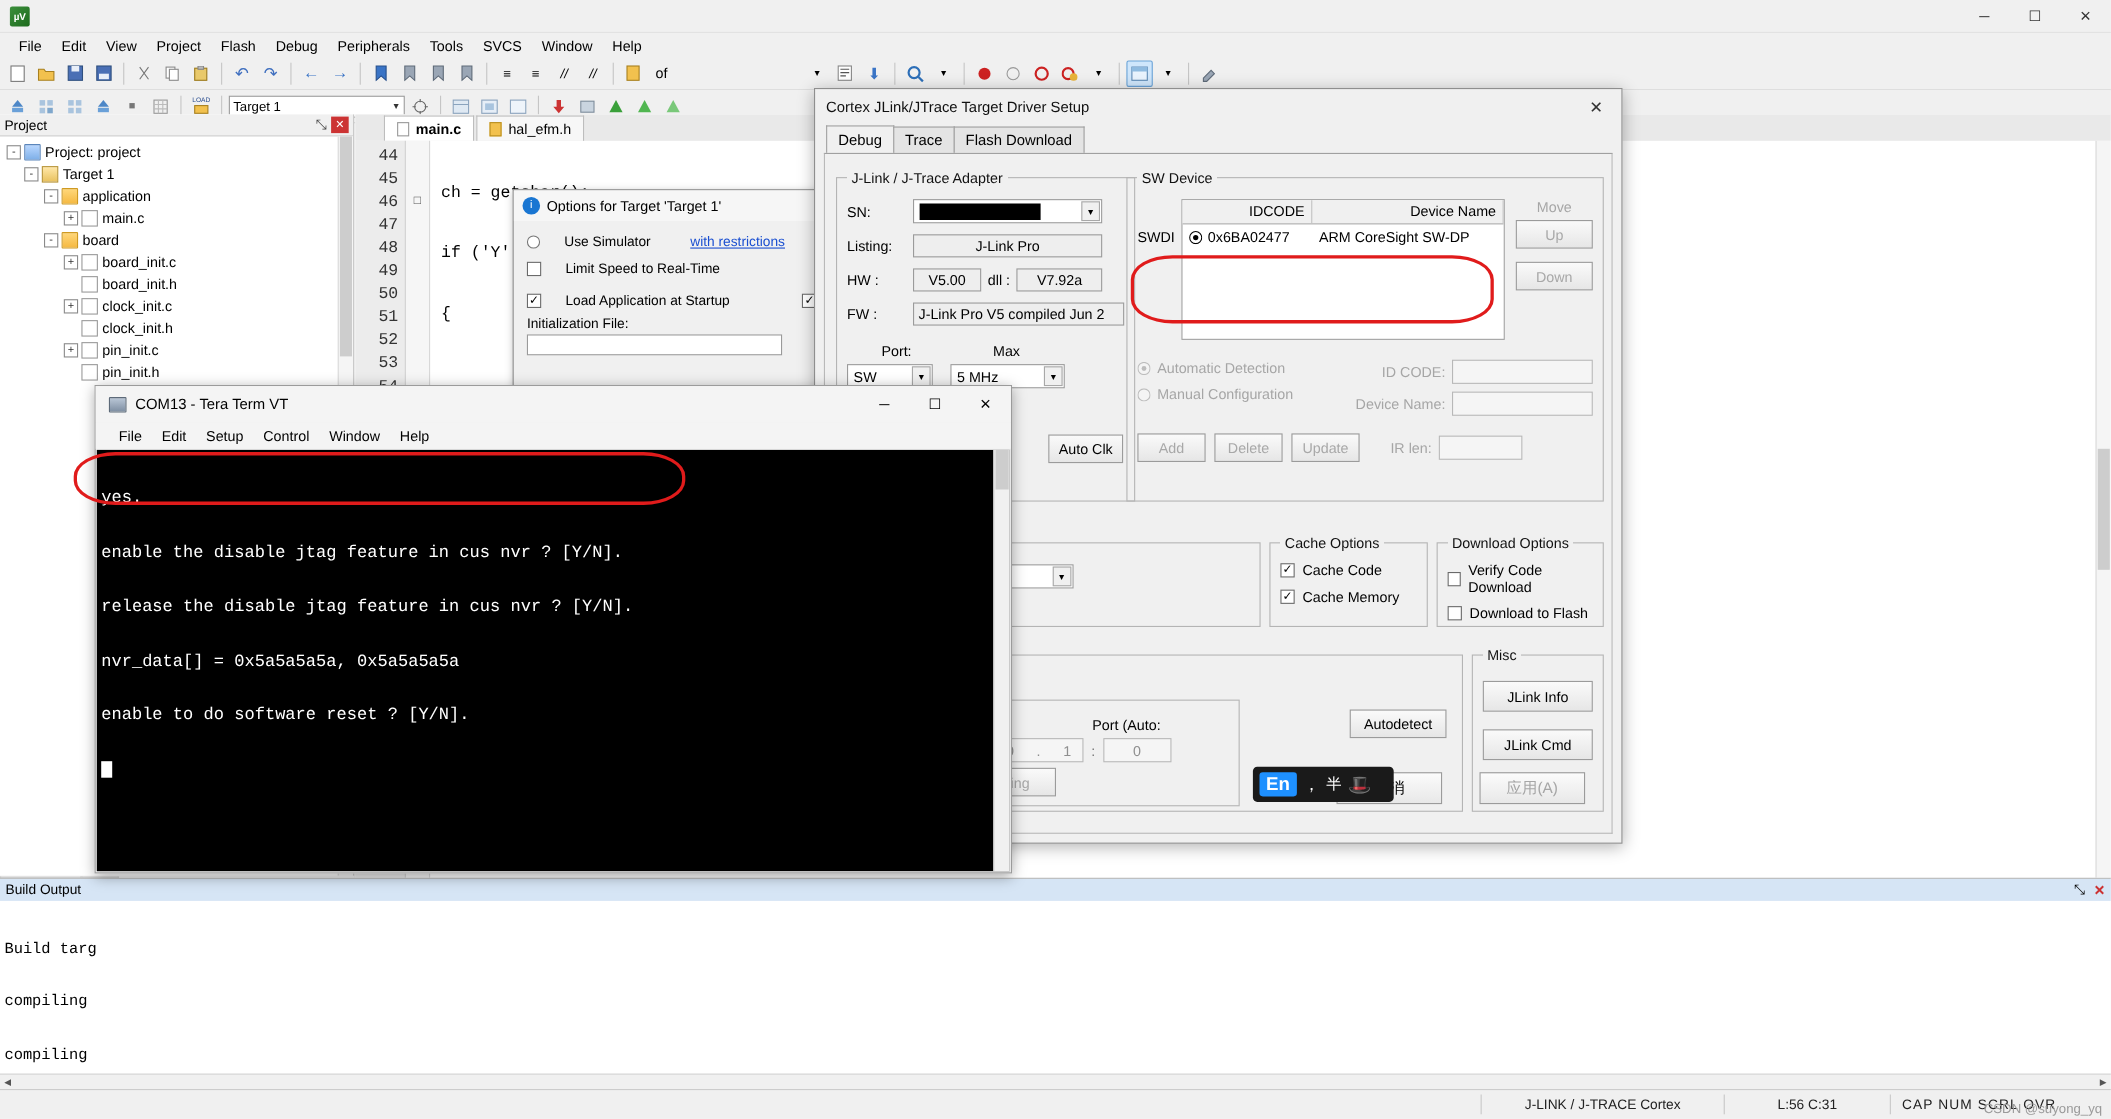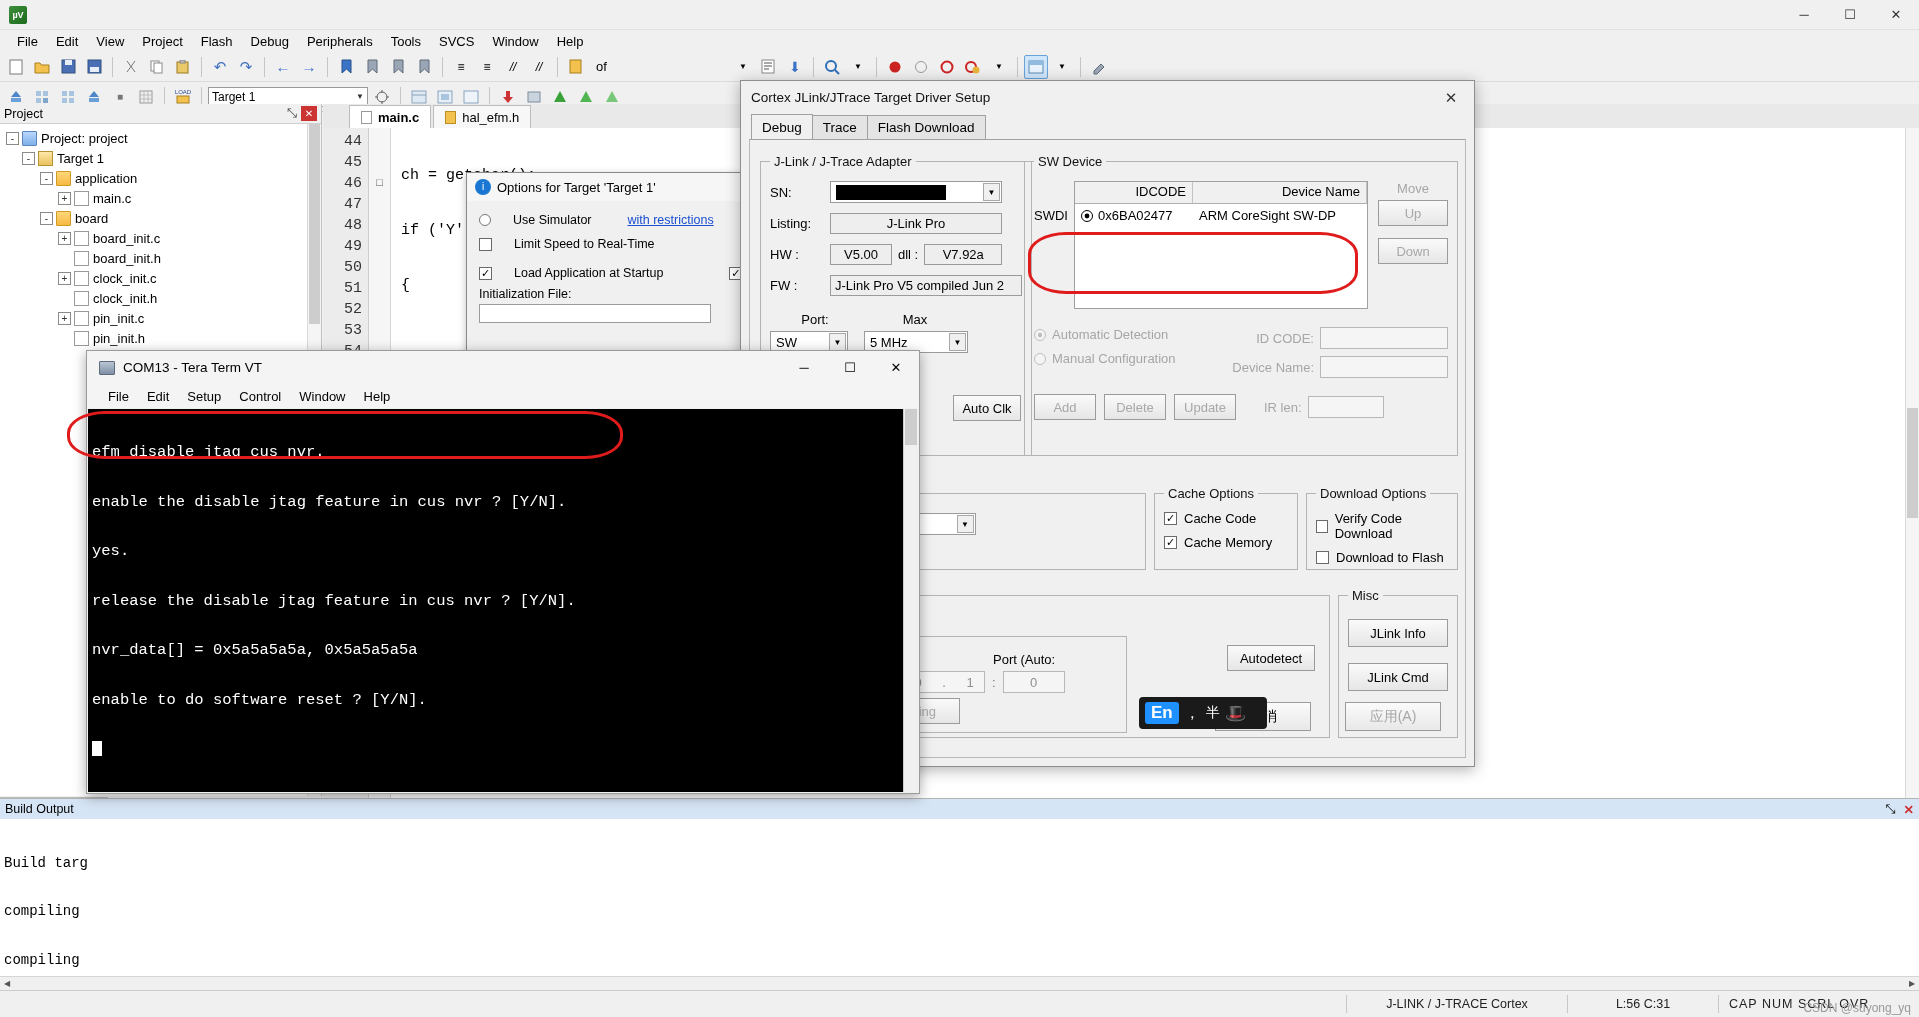--- a/index.html
+++ b/index.html
@@ -849,23 +849,22 @@
     </div>
     <div class="mb">
       <span>File</span>
       <span>Edit</span>
       <span>Setup</span>
       <span>Control</span>
       <span>Window</span>
       <span>Help</span>
     </div>
     <div class="scr">
-      <div>efm_disable_jtag_cus_nvr.</div>
+      <div>yes.</div>
       <div>enable the disable jtag feature in cus nvr ? [Y/N].</div>
-      <div>yes.</div>
       <div>release the disable jtag feature in cus nvr ? [Y/N].</div>
       <div>nvr_data[] = 0x5a5a5a5a, 0x5a5a5a5a</div>
       <div>enable to do software reset ? [Y/N].</div>
       <div><span class="cursor"></span></div>
     </div>
     <div class="sbar">
       <div class="th"></div>
     </div>
 
     <div class="redmark" style="left:-20px; top:60px; width:556px; height:48px;"></div>

